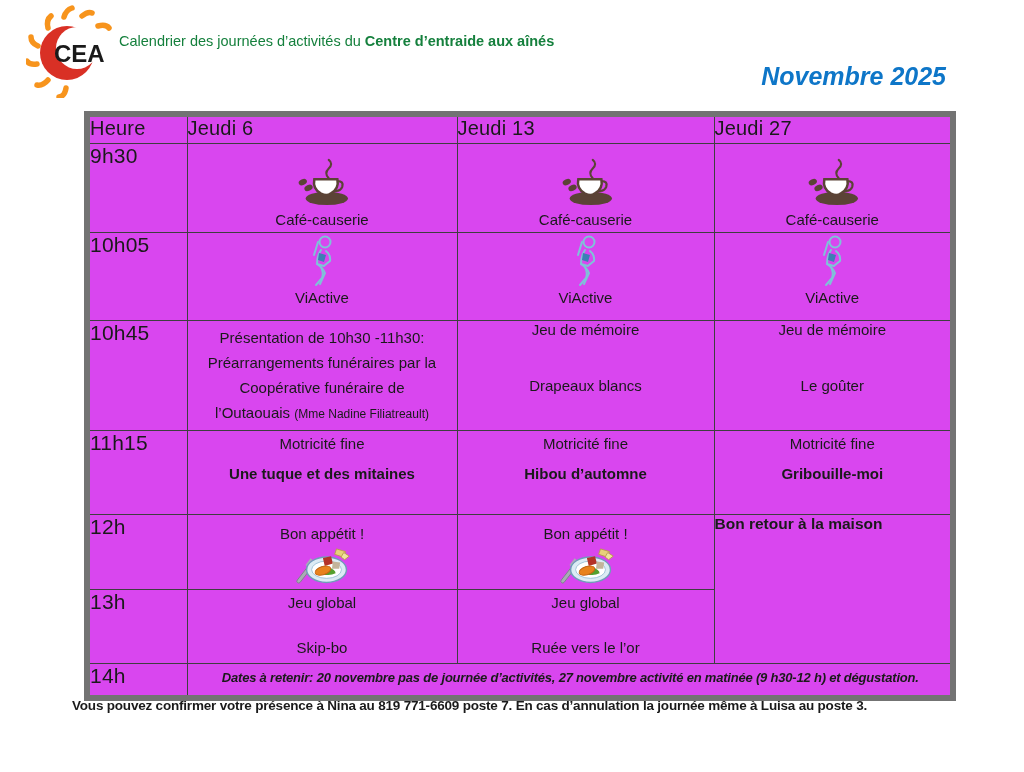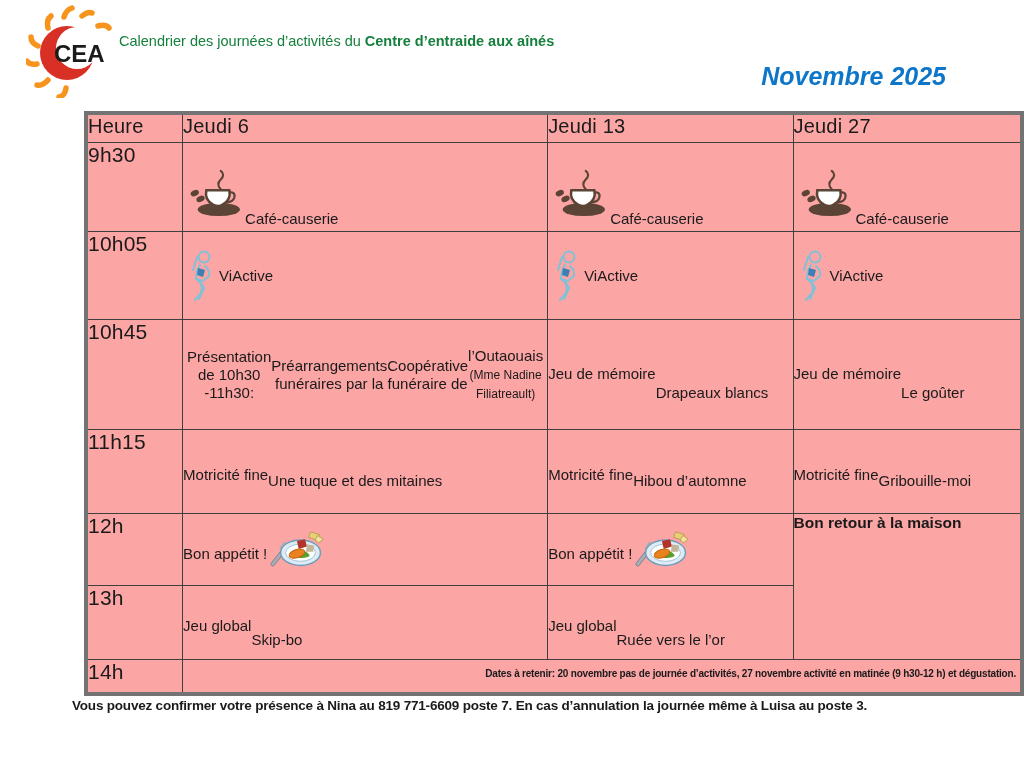--- a/index.html
+++ b/index.html
@@ -14,56 +14,56 @@
     white-space:nowrap; color:#15803d;
   }
   .doc-title .org { font-weight:bold; }
   .month-title {
     position:absolute; right:78px; top:62px; font-size:25px; font-weight:bold;
     font-style:italic; color:#0E76C8; white-space:nowrap;
   }
   
   table.cal {
     position:absolute; left:84px; top:111px; border-collapse:collapse;
-    table-layout:fixed; border:4px solid #737373; background:#fca5a5;
+    table-layout:fixed; border:6px solid #737373; background:#d946ef;
   }
   table.cal td { border:1px solid #3f3f3f; padding:0; vertical-align:top; overflow:hidden; box-sizing:border-box; }
   tr.h-hdr  td { height:29px; }
   tr.h-930  td { height:89px; }
   tr.h-1005 td { height:88px; }
   tr.h-1045 td { height:110px; }
   tr.h-1115 td { height:84px; }
   tr.h-12   td { height:72px; }
   tr.h-13   td { height:74px; }
   tr.h-14   td { height:35px; }
   .th   { font-size:20px; font-weight:500; text-align:left; padding:1px 0 0 7px; letter-spacing:.2px; }
   .time { font-size:21px; text-align:left; padding:2px 0 0 6px; letter-spacing:.2px; }
-  .cellv { height:100%; display:flex; align-items:center; text-align:center; }
+  .cellv { height:100%; display:flex; flex-direction:column; align-items:center; text-align:center; }
   .label  { font-size:15px; line-height:18px; }
   .lbl-sm { font-size:12px; }
   
   .c930 .icon  { margin-top:14px; }
   .c930 .label { margin-top:auto; margin-bottom:3px; }
   .c1005 .icon  { margin-top:1px; }
   .c1005 .label { margin-top:1px; }
   .c1045a { justify-content:space-evenly; padding:1px 4px; }
   .c1045b { }
   .c1045b .l2 { margin-top:38px; }
   .c1115 { padding-top:4px; }
-  .c1115 .l2 { margin-top:12px; }
+  .c1115 .l2 { margin-top:12px;font-weight:bold; }
   .c12 .label { margin-top:10px; }
   .c12 .icon  { margin-top:2px; }
   .c13r { padding-top:4px; }
   .c13r .l2 { margin-top:27px; }
   td.merged { vertical-align:middle; }
   td.merged .label { font-weight:bold; font-size:15.5px; }
   td.note-cell { vertical-align:top; }
   .note-text {
-    font-weight:bold; font-size:10px; letter-spacing:-.2px;
-    text-align:right; padding:6px 4px 0 7px; line-height:15px;
+    font-weight:bold; font-size:13px; letter-spacing:-.2px;
+    text-align:center; padding:6px 4px 0 7px; line-height:15px;font-style:italic;
   }
   
   .footer-note {
     position:absolute; left:44px; top:698px; width:920px;
     font-weight:bold; font-size:13.5px; letter-spacing:-.2px; color:#1a1a1a;margin-left:28px;
   }
   .icon svg { display:block; }
 </style>
 </head>
 <body>

